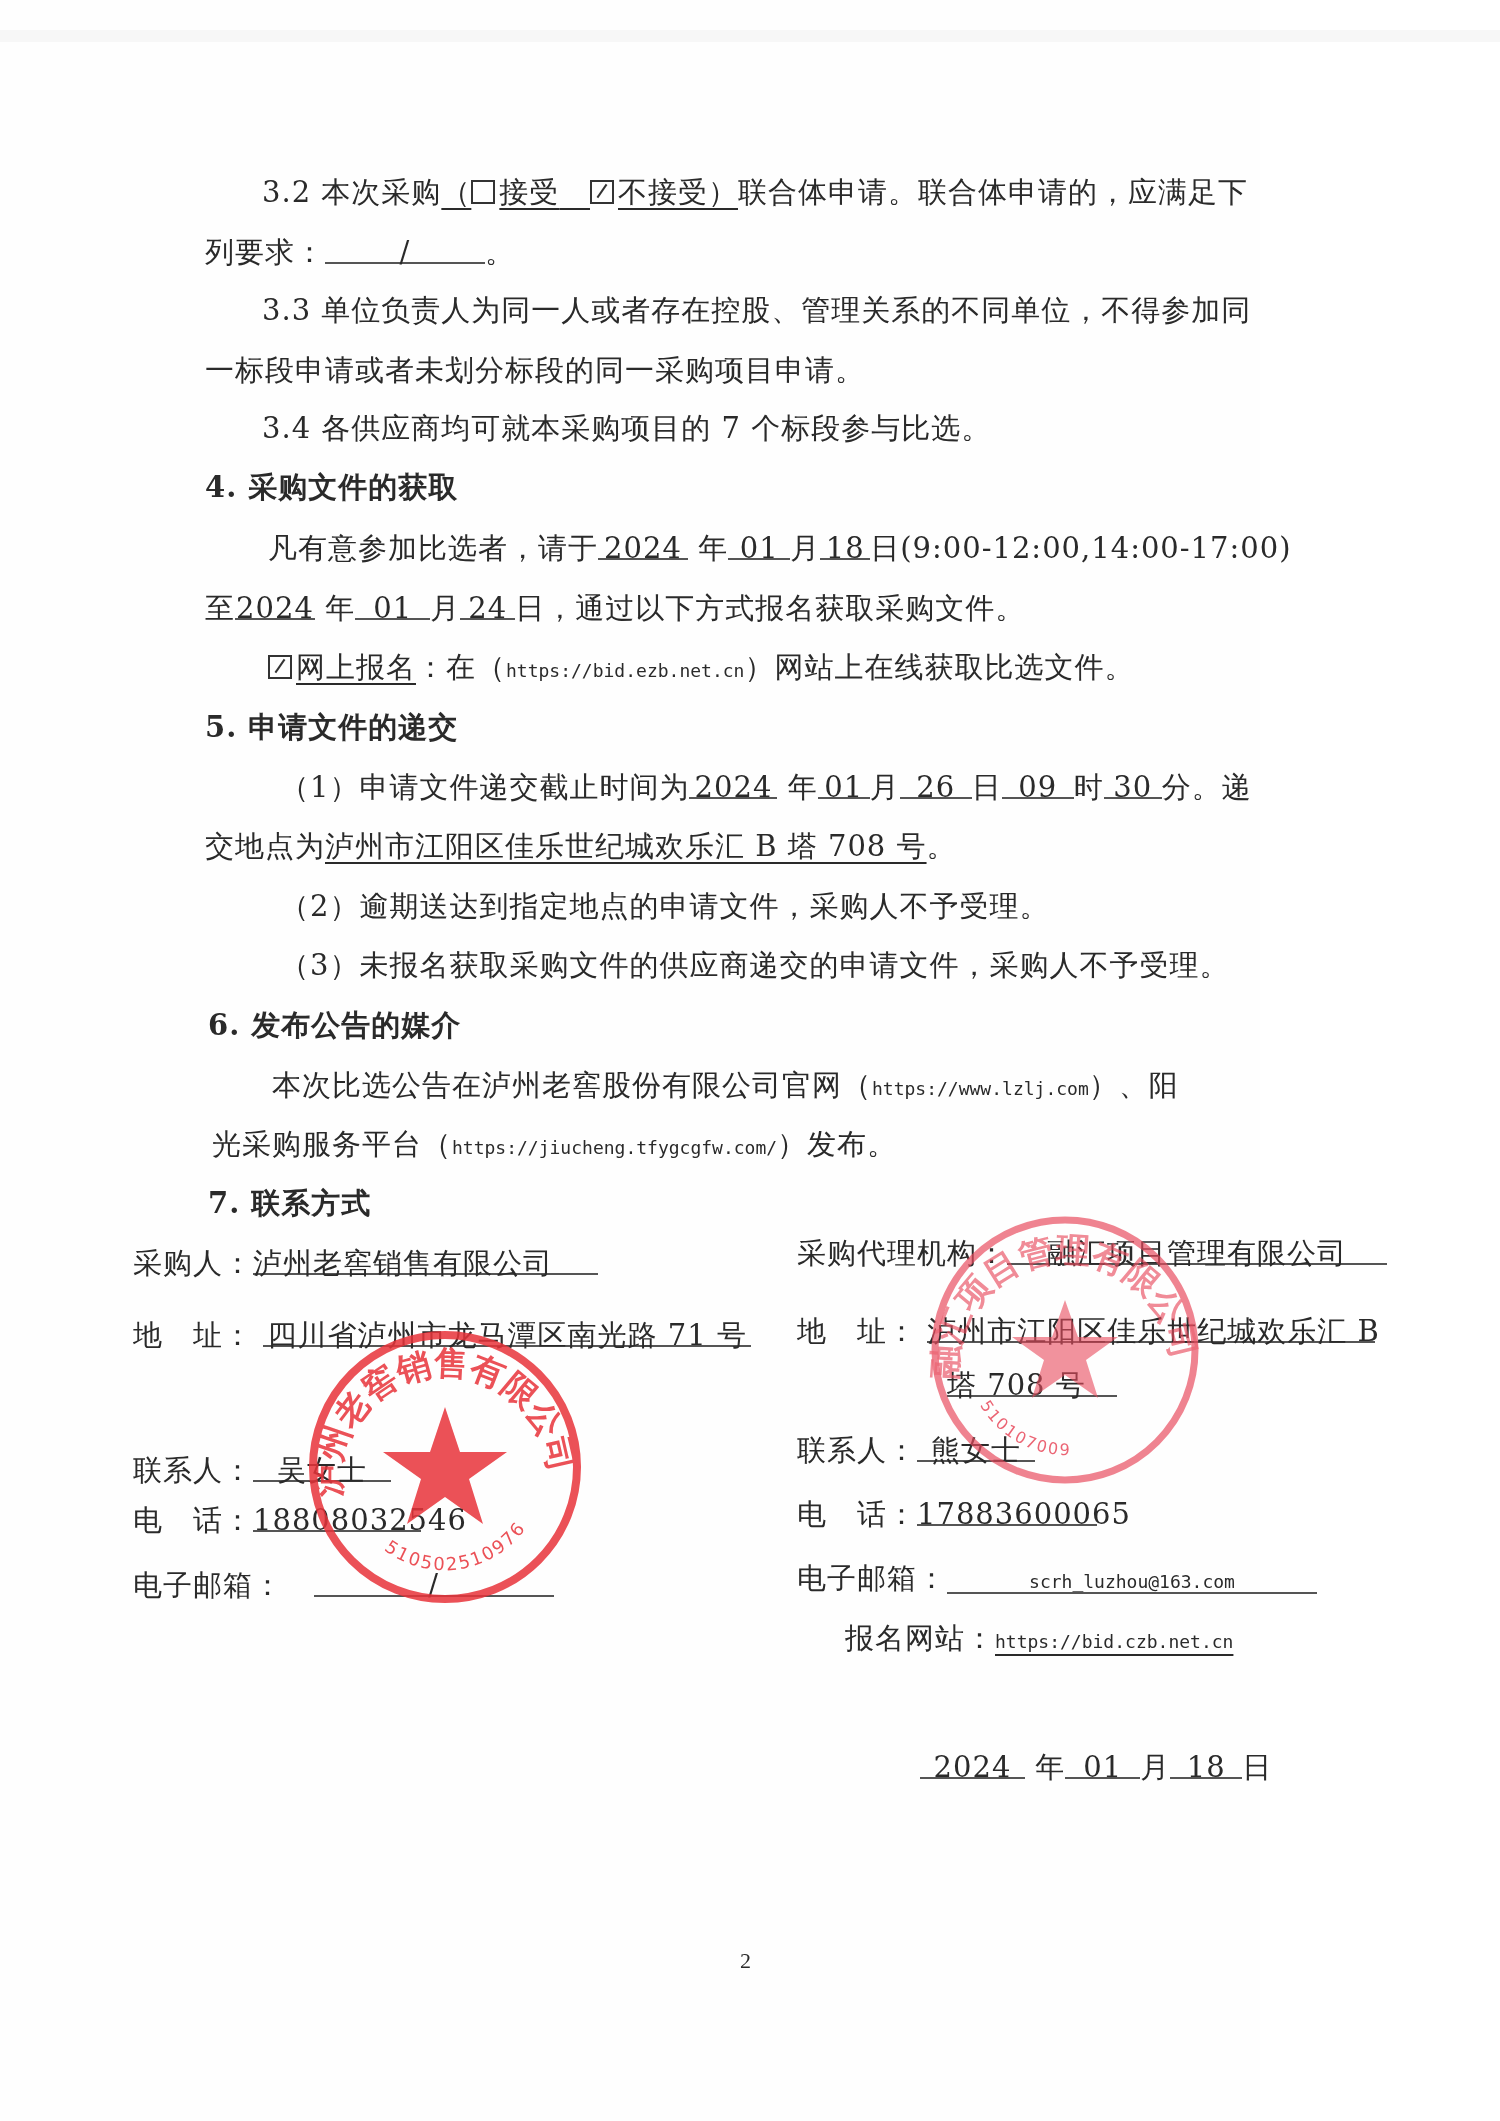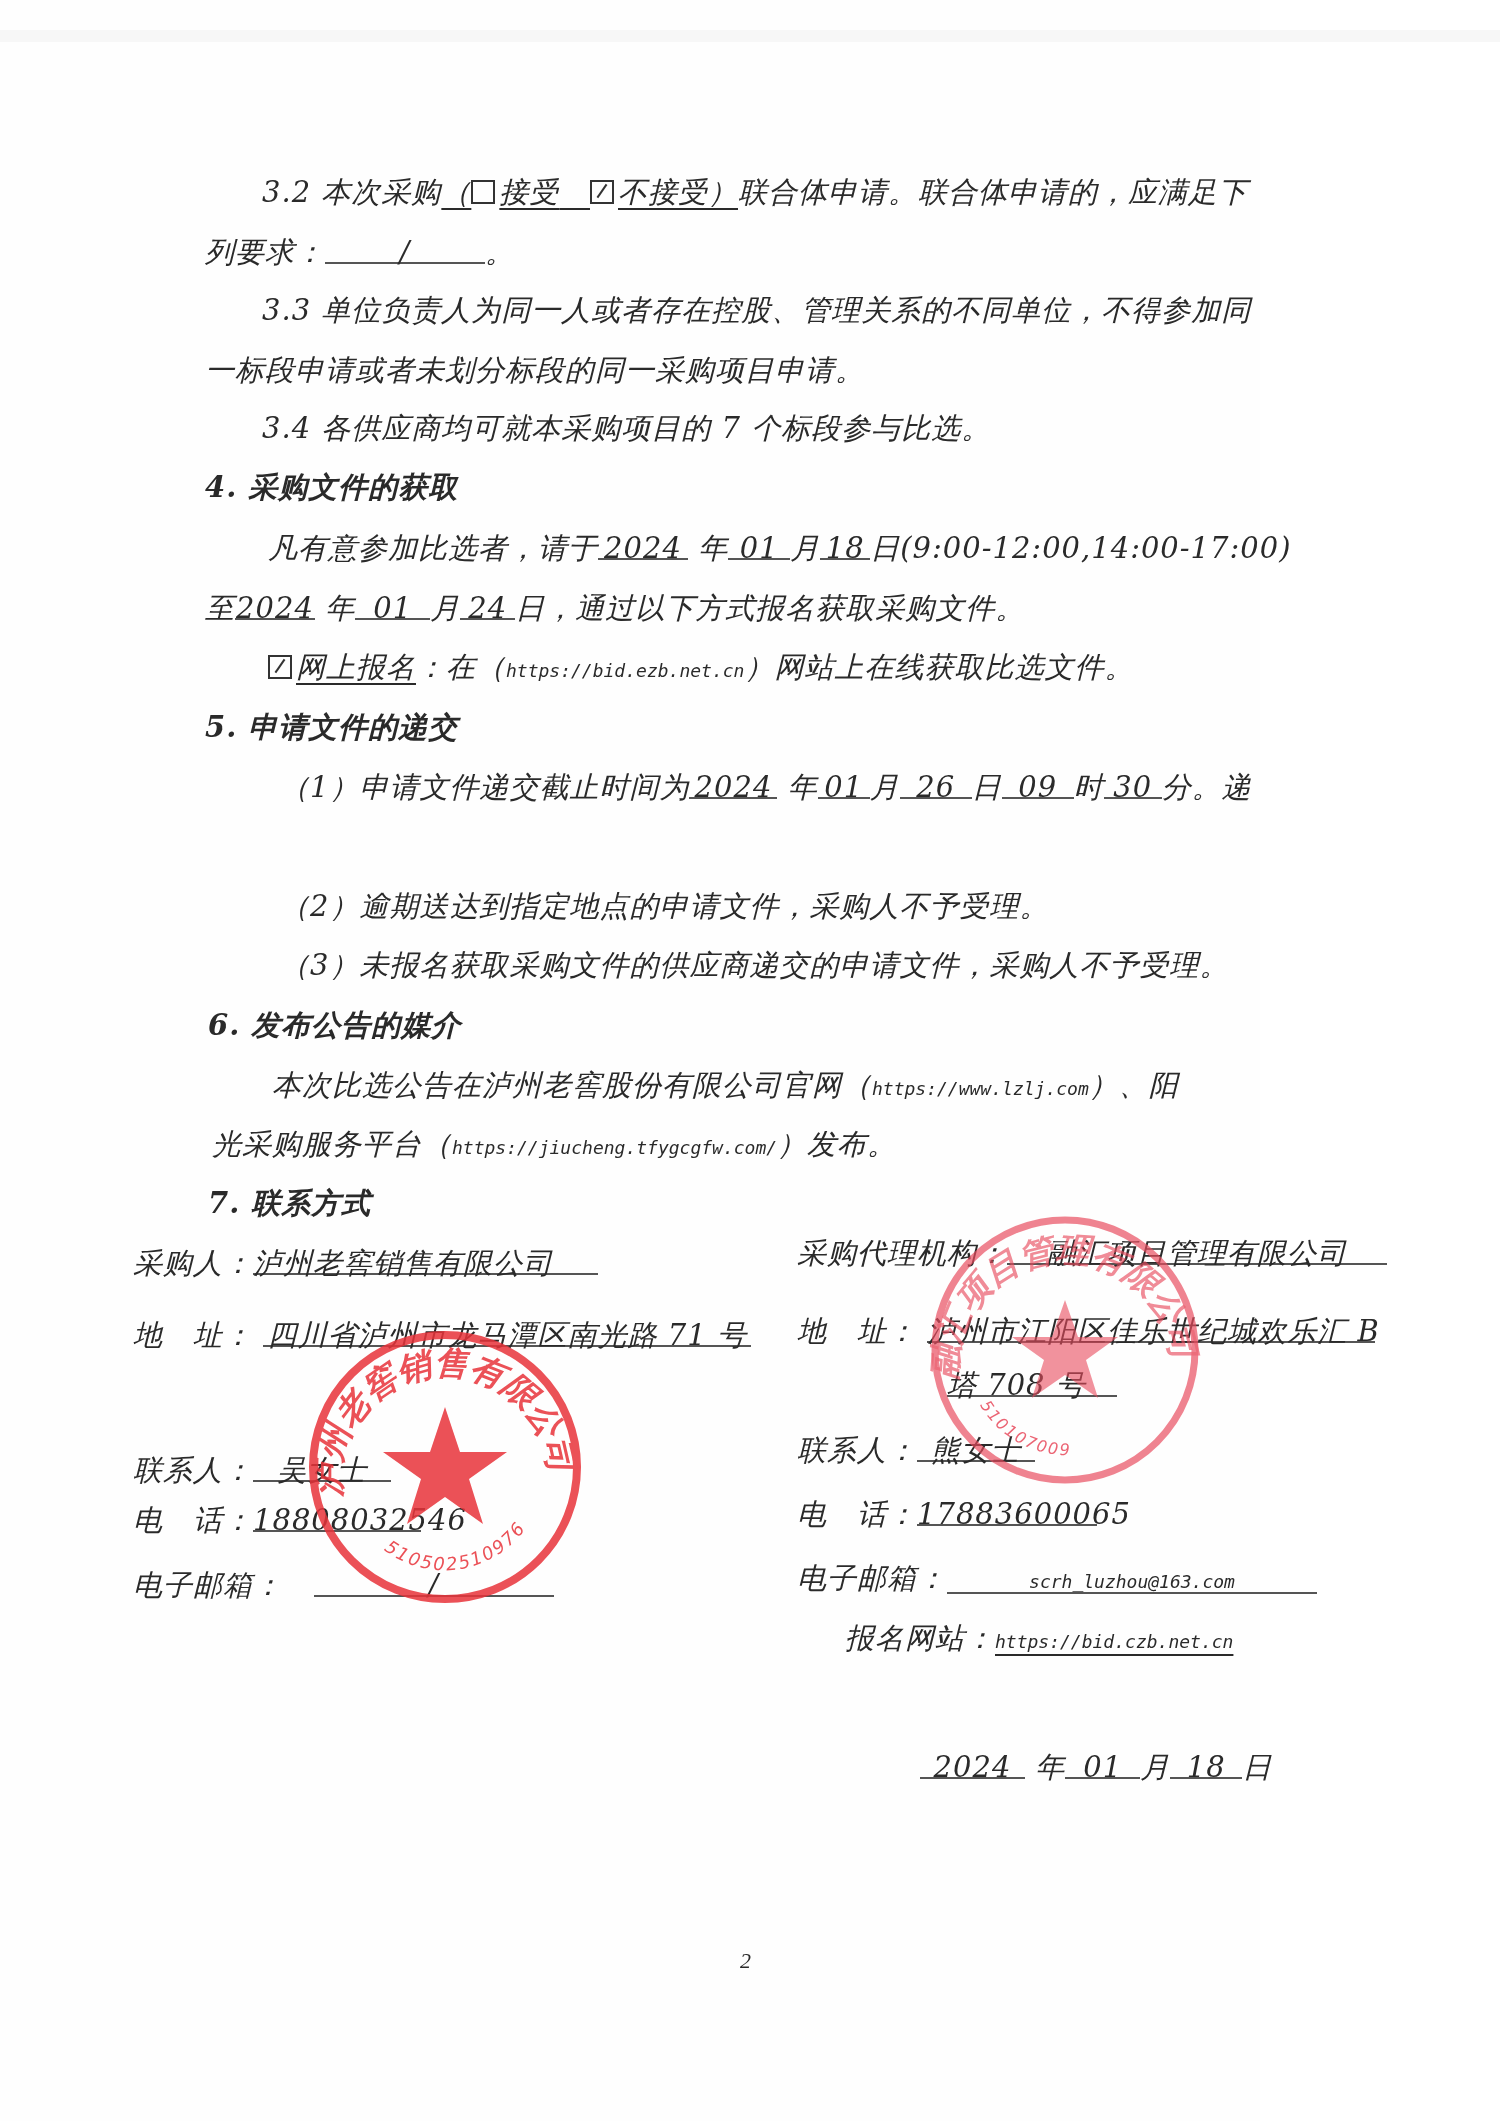--- a/index.html
+++ b/index.html
@@ -1,18 +1,18 @@
 <!DOCTYPE html>
 <html><head>
 <meta charset="utf-8">
 <style>
   html, body { margin: 0; padding: 0; background: #ffffff; }
   body { width: 1500px; height: 2121px; position: relative; overflow: hidden;
          font-family: "DejaVu Serif", "Liberation Serif", serif; color: #2a2a2a; }
-  .page { position: absolute; left: 0; top: 0; width: 1260px; height: 2121px; background: #fefefe; font-style: italic; }
+  .page { position: absolute; left: 0; top: 0; width: 1260px; height: 2121px; background: #fefefe; }
   .scanband { position: absolute; left: 0; width: 1500px; height: 12px; background: #f7f7f7; }
   .line { position: absolute; font-size: 29px; line-height: 40px; white-space: nowrap; letter-spacing: 1px; }
   .h { font-weight: bold; font-size: 29px; }
   .u { text-decoration: underline; text-decoration-thickness: 2px; text-underline-offset: 6px; }
   .blank { display: inline-block; border-bottom: 2px solid #555; height: 30px; vertical-align: baseline; text-align: center; }
   .mono { font-family: "DejaVu Sans Mono", "Liberation Mono", monospace; font-size: 18px; letter-spacing: 0; }
   .cb { display: inline-block; width: 20px; height: 20px; border: 2px solid #333; position: relative; top: 2px; margin-right: 4px; }
   .cb.checked::after { content: ""; position: absolute; left: 2px; top: 8px; width: 16px; height: 2px; background:#333; transform: rotate(-55deg); }
   .stamp { position: absolute; pointer-events: none; opacity: 0.85; }
   .pageno { position: absolute; left: 740px; top: 1948px; font-size: 22px; font-family: "Liberation Serif", serif; }
@@ -42,20 +42,23 @@
   <div class="line" style="left:205px; top:588px;">
     <span>至</span><span class="blank" style="width:80px">2024</span>&nbsp;<span>年</span><span class="blank" style="width:75px">01</span><span>月</span><span class="blank" style="width:55px">24</span><span>日，通过以下方式报名获取采购文件。</span>
   </div>
   <div class="line" style="left:268px; top:647px;">
     <span class="cb checked"></span><span class="u">网上报名</span><span>：在（</span><span class="mono">https://bid.ezb.net.cn</span><span>）网站上在线获取比选文件。</span>
   </div>
 
   <div class="line h" style="left:205px; top:707px;">5. 申请文件的递交</div>
   <div class="line" style="left:280px; top:767px;">
     <span>（1）申请文件递交截止时间为</span><span class="blank" style="width:88px">2024</span>&nbsp;<span>年</span><span class="blank" style="width:52px">01</span><span>月</span><span class="blank" style="width:72px">26</span><span>日</span><span class="blank" style="width:72px">09</span><span>时</span><span class="blank" style="width:58px">30</span><span>分。递</span>
+  </div>
+  <div class="line" style="left:205px; top:826px;">
+    <span>交地点为</span><span class="u">泸州市江阳区佳乐世纪城欢乐汇 B 塔 708 号</span><span>。</span>
   </div>
   <div class="line" style="left:280px; top:886px;">（2）逾期送达到指定地点的申请文件，采购人不予受理。</div>
   <div class="line" style="left:280px; top:945px;">（3）未报名获取采购文件的供应商递交的申请文件，采购人不予受理。</div>
 
   <div class="line h" style="left:208px; top:1005px;">6. 发布公告的媒介</div>
   <div class="line" style="left:272px; top:1065px;">
     <span>本次比选公告在泸州老窖股份有限公司官网（</span><span class="mono">https://www.lzlj.com</span><span>）、阳</span>
   </div>
   <div class="line" style="left:212px; top:1124px;">
     <span>光采购服务平台（</span><span class="mono">https://jiucheng.tfygcgfw.com/</span><span>）发布。</span>

